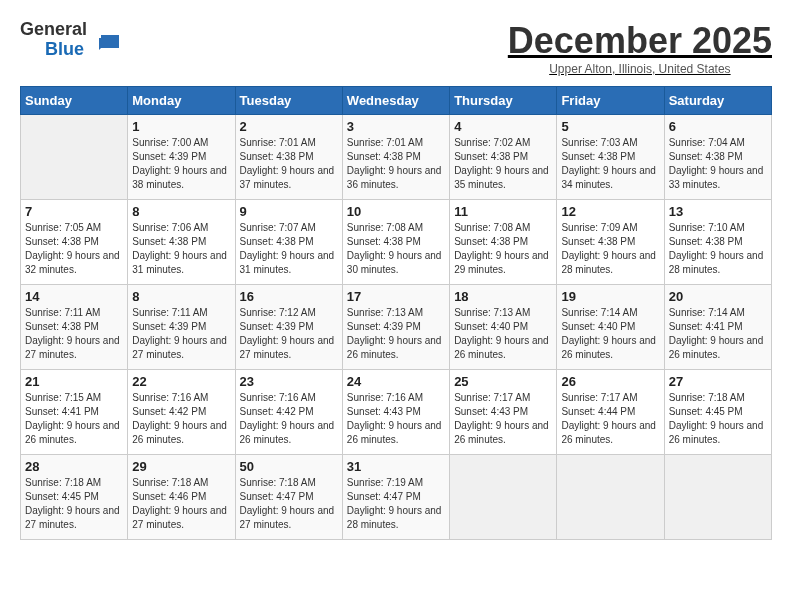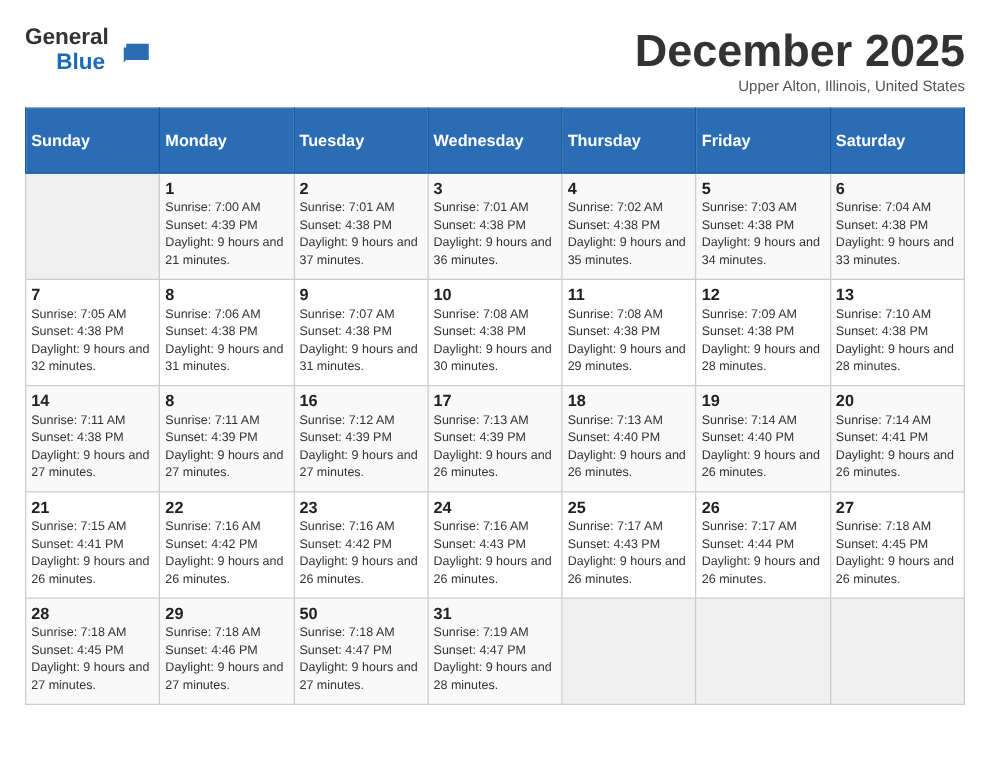--- a/index.html
+++ b/index.html
@@ -26,40 +26,41 @@
       line-height: 1.1;
     }
     .logo-general { color: #333; }
     .logo-blue { color: #1a6ab5; margin-left: 25px; }
     .logo-icon {
       width: 30px;
       height: 30px;
       margin-left: 4px;
     }
     .title-block {
-      text-align: right;
+      text-align: center;
+      text-decoration: underline;
     }
     .month-title {
       font-size: 36px;
       font-weight: bold;
       color: #333;
     }
     .location {
       font-size: 12px;
       color: #555;
     }
     table {
       width: 100%;
       border-collapse: collapse;
       font-size: 11px;
     }
     thead tr th {
       background-color: #2a6db5;
       color: #fff;
-      padding: 18px 4px;
+      padding: 6px 4px;
       text-align: left;
       font-size: 13px;
       font-weight: bold;
       border: 1px solid #1a5a9a;
     }
     tbody tr td {
       border: 1px solid #ccc;
       vertical-align: top;
       padding: 4px;
       height: 85px;
@@ -122,21 +123,21 @@
       </tr>
   </thead>
   <tbody id="calendar-body">
   <tr>
         <td class="empty-cell"></td>
         <td>
           <span class="day-num">1</span>
         <div class="day-info">
           <span>Sunrise: 7:00 AM</span><br>
           <span>Sunset: 4:39 PM</span><br>
-          <span>Daylight: 9 hours and 21 minutes.</span>
+          <span>Daylight: 9 hours and 38 minutes.</span>
         </div>
         </td>
         <td>
           <span class="day-num">2</span>
         <div class="day-info">
           <span>Sunrise: 7:01 AM</span><br>
           <span>Sunset: 4:38 PM</span><br>
           <span>Daylight: 9 hours and 37 minutes.</span>
         </div>
         </td>

